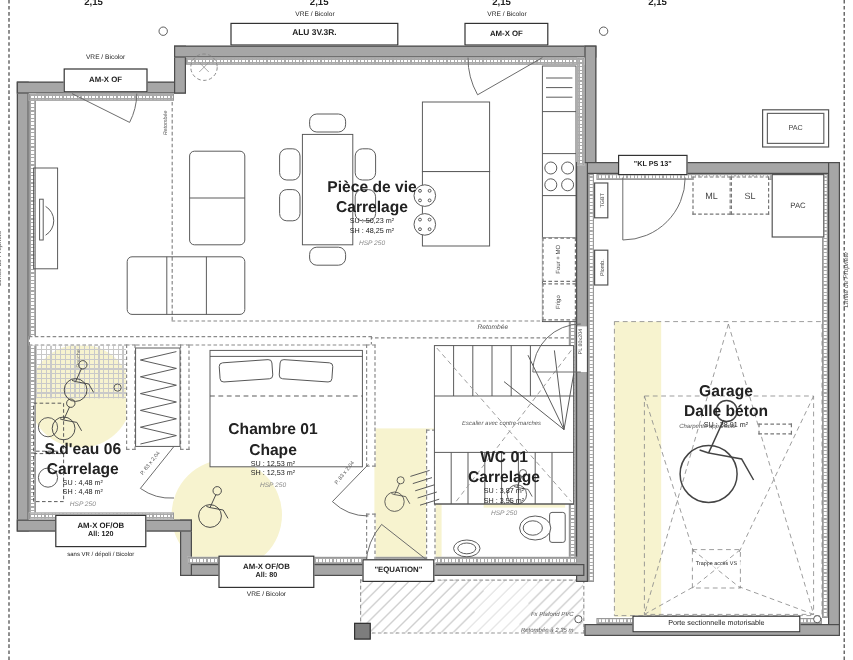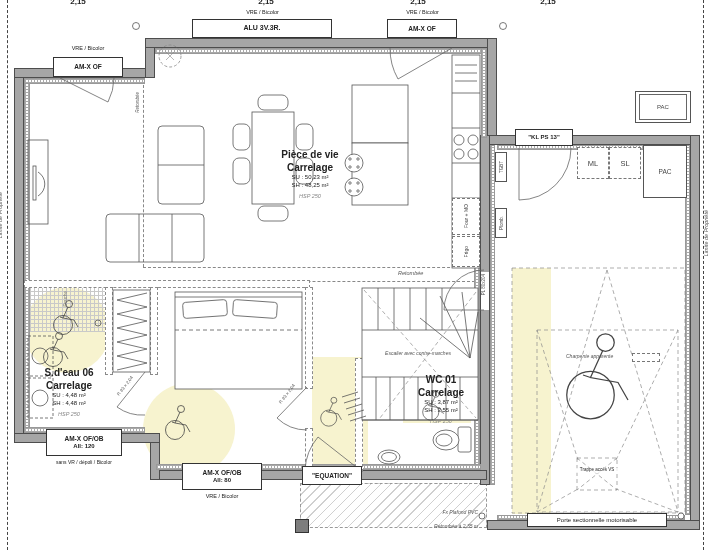--- a/index.html
+++ b/index.html
@@ -26,21 +26,21 @@
   .tc{text-align:center}
   .it{font-style:italic;color:#555}
   .b{font-weight:bold}
   .vert{writing-mode:vertical-rl;transform:rotate(180deg);white-space:nowrap}
   .dash-v{position:absolute;border-left:1px dashed #888;z-index:1}
   .dash-h{position:absolute;border-top:1px dashed #888;z-index:1}
   .prop{position:absolute;top:0;bottom:0;border-left:1px dashed #444;z-index:1}
   .porch{position:absolute;border:1px dashed #999;box-sizing:border-box;z-index:0;
          background:repeating-linear-gradient(135deg,rgba(150,150,150,.45) 0 1px,transparent 1px 7px)}
   .roomlbl{position:absolute;text-align:center;z-index:5;line-height:1.3}
-  .roomlbl .nm{font-weight:bold;font-size:10px}
+  .roomlbl .nm{font-weight:bold;font-size:13px}
   .roomlbl .ar{font-size:6px}
   .roomlbl .hsp{font-size:5.5px;font-style:italic;color:#888;margin-top:3px}
   svg.lay{position:absolute;left:0;top:0;z-index:3;pointer-events:none}
 </style>
 </head>
 <body>
 
 <div class="plan">
 
   <div class="prop" style="left:7px"></div>
@@ -275,33 +275,45 @@
   <div class="wbox" style="left:515px;top:129px;width:58px;height:17px;font-size:6px">"KL PS 13"</div>
   <div class="wbox" style="left:527px;top:513px;width:140px;height:14px;font-size:6px;font-weight:normal">Porte sectionnelle motorisable</div>
 
   <div class="roomlbl" style="left:268px;top:148px;width:84px">
     <div class="nm">Pièce de vie</div>
     <div class="nm">Carrelage</div>
     <div class="ar">SU : 50,23 m²</div>
     <div class="ar">SH : 48,25 m²</div>
     <div class="hsp">HSP 250</div>
   </div>
+  <div class="roomlbl" style="left:185px;top:350px;width:85px">
+    <div class="nm">Chambre 01</div>
+    <div class="nm">Chape</div>
+    <div class="ar">SU : 12,53 m²</div>
+    <div class="ar">SH : 12,53 m²</div>
+    <div class="hsp">HSP 250</div>
+  </div>
   <div class="roomlbl" style="left:30px;top:366px;width:78px">
     <div class="nm">S.d'eau 06</div>
     <div class="nm">Carrelage</div>
     <div class="ar">SU : 4,48 m²</div>
     <div class="ar">SH : 4,48 m²</div>
     <div class="hsp">HSP 250</div>
   </div>
-  <div class="roomlbl" style="left:406px;top:373px;width:70px">
+  <div class="roomlbl" style="left:385px;top:373px;width:70px">
     <div class="nm">WC 01</div>
     <div class="nm">Carrelage</div>
     <div class="ar">SU : 3,87 m²</div>
     <div class="ar">SH : 3,55 m²</div>
     <div class="hsp">HSP 250</div>
+  </div>
+  <div class="roomlbl" style="left:565px;top:318px;width:80px">
+    <div class="nm">Garage</div>
+    <div class="nm">Dalle béton</div>
+    <div class="ar">SU : 28,91 m²</div>
   </div>
   <div class="t it" style="left:566px;top:354px;font-size:5px">Charpente apparente</div>
   <div class="dashedbox" style="left:632px;top:353px;width:28px;height:9px"></div>
 
   <div class="dashedbox" style="left:577px;top:147px;width:32px;height:32px;font-size:7.5px">ML</div>
   <div class="dashedbox" style="left:609px;top:147px;width:32px;height:32px;font-size:7.5px">SL</div>
   <div class="solidbox" style="left:643px;top:145px;width:44px;height:53px;font-size:6.5px">PAC</div>
   <div class="solidbox" style="left:635px;top:91px;width:56px;height:32px;padding:3px">
     <div style="border:1px solid #666;width:100%;height:100%;display:flex;align-items:center;justify-content:center;font-size:6px">PAC</div>
   </div>

